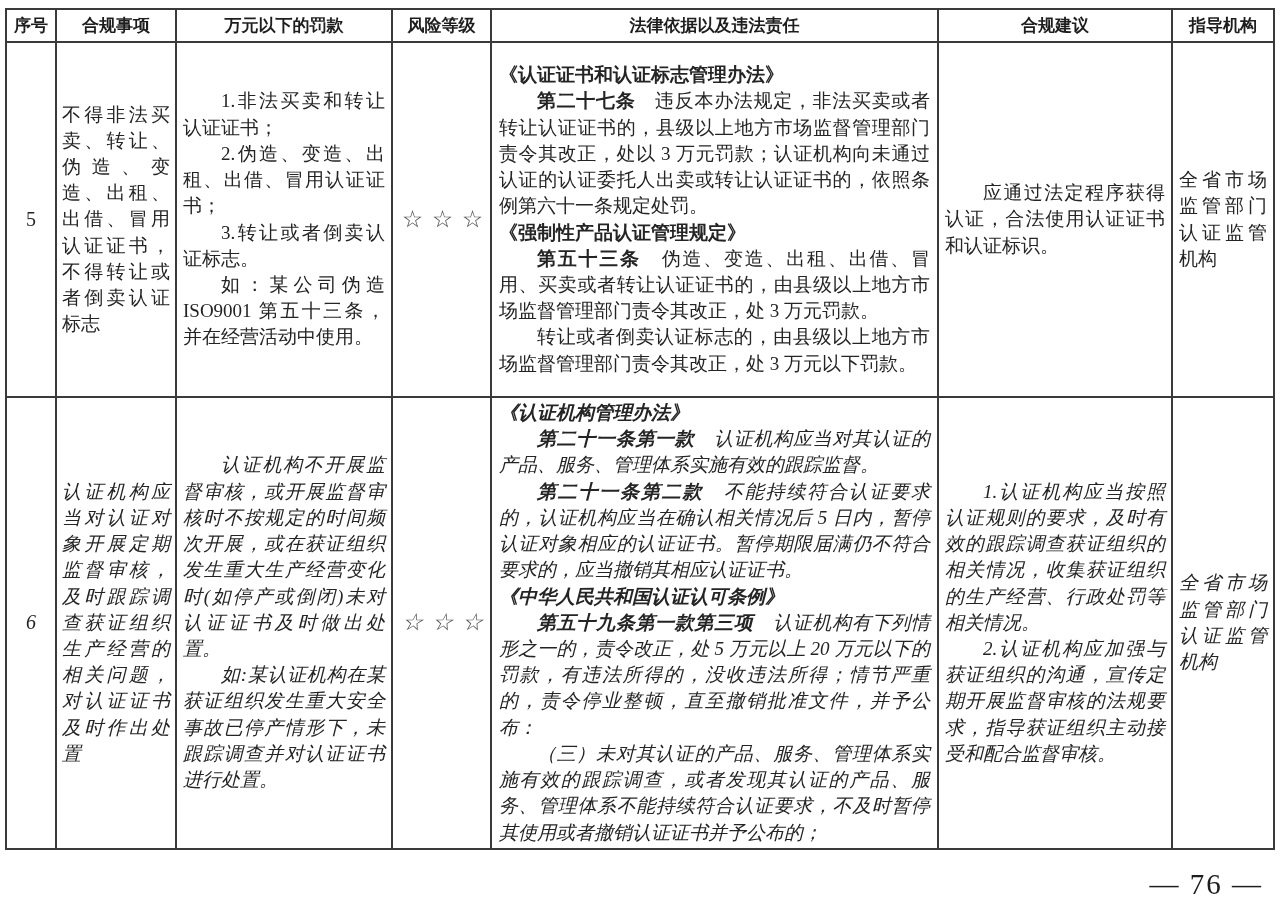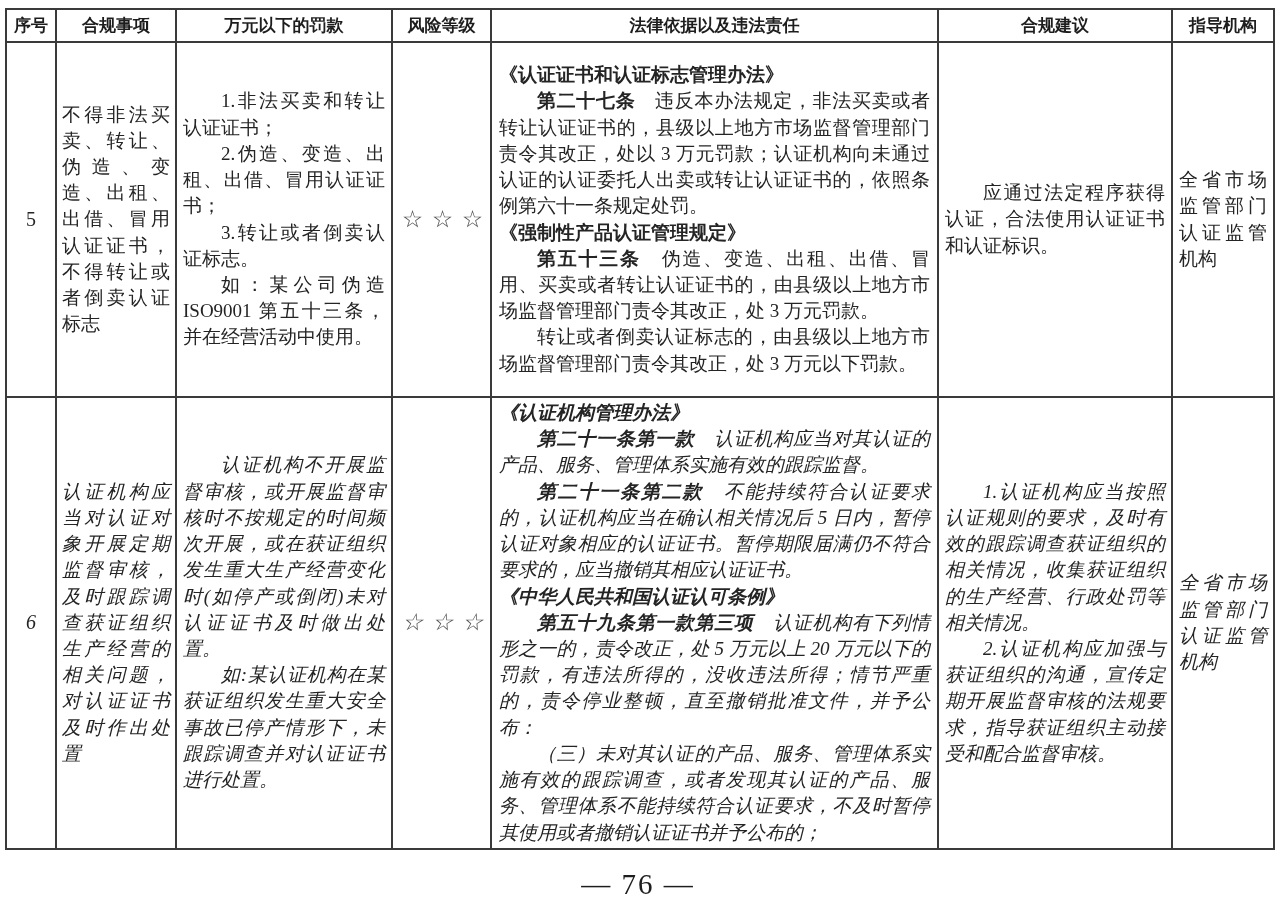--- a/index.html
+++ b/index.html
@@ -40,23 +40,23 @@
   td.c-sug{padding:2px 6px;text-align:justify;}
   td.c-agency{padding:2px 6px;text-align:justify;}
   .para{margin:0;text-align:justify;}
   .para.indent{text-indent:2em;}
   .para.bold{font-weight:bold;}
   .para b{font-weight:bold;}
   tr.row-5 td{height:355px;}
   tr.row-6 td{height:448px;font-style:italic;}
   .footer{
     position:absolute;
-    left:0;right:4px;
+    left:0;right:17px;
     top:868px;
-    text-align:center;
+    text-align:right;
     font-size:29px;
     color:#1d1d1d;
     letter-spacing:2px;
   }
 </style>
 </head>
 <body>
 
 <div class="page">
   <table class="comp">

